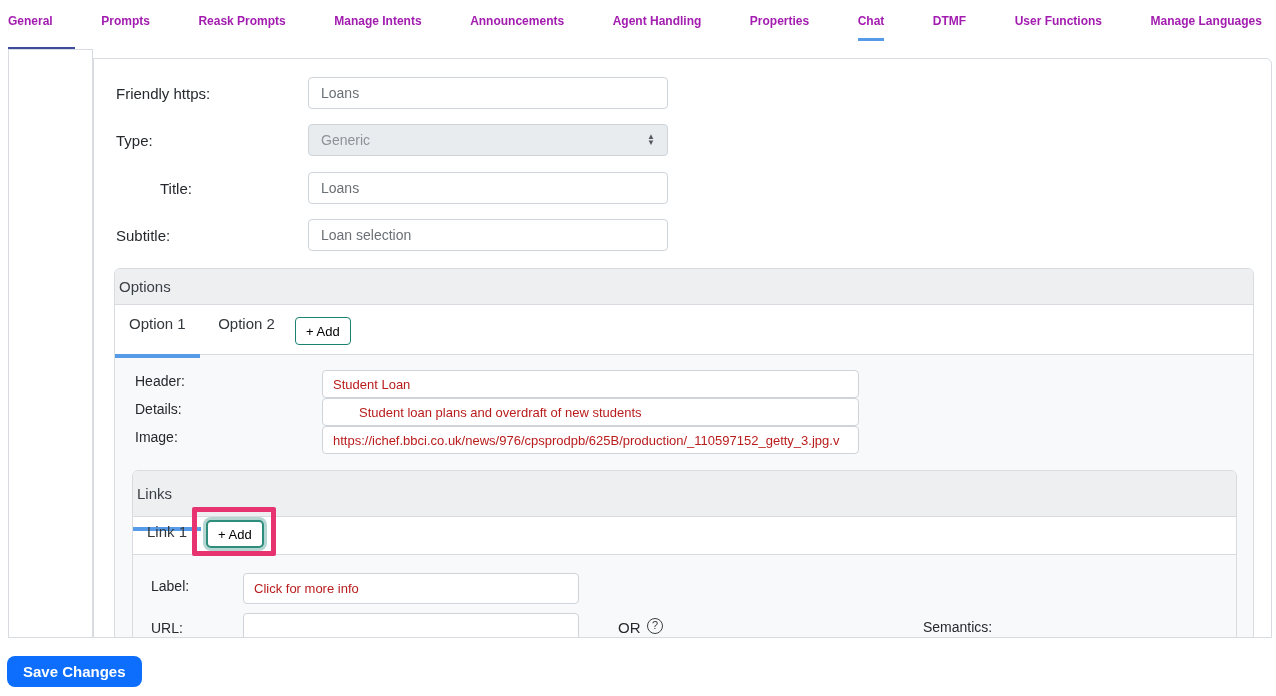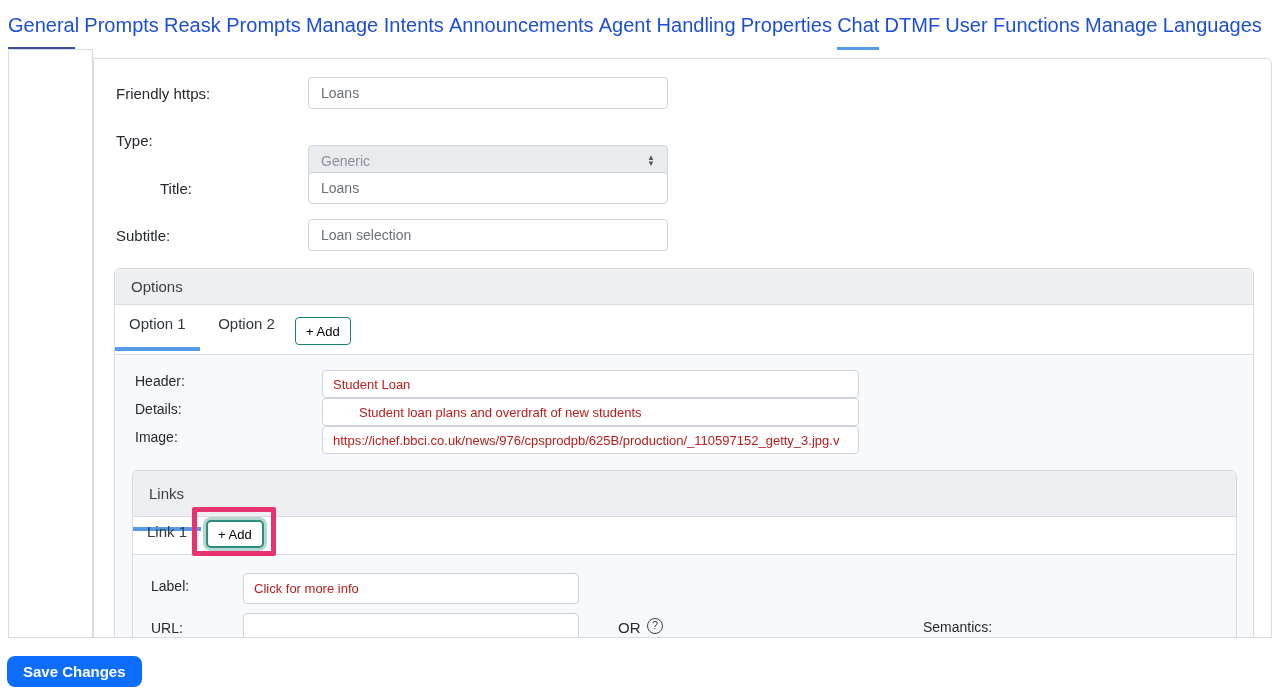--- a/index.html
+++ b/index.html
@@ -9,22 +9,22 @@
     background: #fff; overflow: hidden;
     font-family: "Liberation Sans", sans-serif;
     color: #2a2e33;
   }
   
   .tabbar {
     position: absolute; left: 8px; right: 14px; top: 14px;
     display: flex; justify-content: space-between; align-items: flex-start;
   }
   .tab {
-    font-size: 20px; color: #1d4ed8; white-space: nowrap;
-    padding-bottom: 10px; border-bottom: 3px solid transparent; cursor: pointer;
+    font-size: 12px; color: #a21caf; white-space: nowrap;
+    padding-bottom: 10px; border-bottom: 3px solid transparent; cursor: pointer; font-weight: bold;
   }
   .tab.active { border-bottom-color: #559be8; }
   .general-underline {
     position: absolute; left: 8px; top: 47px; width: 67px; height: 3px;
     background: #3d4b9f;
   }
   
   .left-box {
     position: absolute; left: 8px; top: 49px; width: 85px; height: 589px;
     background: #fff; border: 1px solid #d8dce1;
@@ -50,21 +50,21 @@
   }
   .updown { display: flex; flex-direction: column; line-height: 6px; font-size: 8px; color: #55595e; }
   
   .panel {
     position: absolute; background: #f8f9fa;
     border: 1px solid #d8dce1; border-radius: 6px 6px 0 0;
   }
   .panel-header {
     height: 36px; line-height: 35px; background: #edeff1;
     border-bottom: 1px solid #d8dce1; border-radius: 5px 5px 0 0;
-    padding-left: 16px; font-size: 15px; color: #3a3f45;
+    padding-left: 4px; font-size: 15px; color: #3a3f45;
   }
   .tab-row { position: relative; background: #fff; border-bottom: 1px solid #d8dce1; }
   .ptab {
     display: inline-block; padding: 0 14px; font-size: 15px; color: #33383d;
     border-bottom: 4px solid transparent; cursor: pointer; white-space: nowrap;
   }
   .add-btn {
     position: absolute; height: 28px; padding: 0 10px;
     background: #fff; border: 1px solid #1b8171; border-radius: 4px;
     color: #000000; font-size: 13px; font-family: "Liberation Sans", sans-serif;
@@ -119,39 +119,39 @@
   <div class="general-underline"></div>
 
   <div class="left-box"></div>
 
   <section class="main-panel">
 
     <span class="f-label" style="left:22px; top:26px;">Friendly https:</span>
     <input class="f-input" style="left: 214px; top: 18px;" value="Loans">
 
     <span class="f-label" style="left:22px; top:73px;">Type:</span>
-    <div class="f-select" style="left:214px; top:65px;margin-top:21px;">
+    <div class="f-select" style="left:214px; top:65px;">
       <span>Generic</span>
       <span class="updown">
           <span>▲</span>
           <span>▼</span>
         </span>
     </div>
 
     <span class="f-label" style="left:22px; top:121px;margin-left:44px;">Title:</span>
     <input class="f-input" style="left: 214px; top: 113px;" value="Loans">
 
     <span class="f-label" style="left:22px; top:168px;">Subtitle:</span>
     <input class="f-input" style="left: 214px; top: 160px;" value="Loan selection">
 
     <div class="panel" style="left:20px; top:209px; width:1140px; height:400px;">
       <div class="panel-header">Options</div>
 
       <div class="tab-row" style="height:50px;">
-        <div class="ptab" style="height:46px; line-height:37px; border-bottom-color:#559be8;">Option 1</div>
+        <div class="ptab" style="height:53px; line-height:37px; border-bottom-color:#559be8;">Option 1</div>
         <div class="ptab" style="height:39px; line-height:37px;">Option 2</div>
         <button class="add-btn" style="left:180px; top:12px;">+ Add</button>
       </div>
 
       <span class="s-label" style="left:20px; top:104px;">Header:</span>
       <input class="s-input" style="left: 207px; top: 101px; width: 537px;" value="Student Loan">
 
       <span class="s-label" style="left:20px; top:132px;">Details:</span>
       <input class="s-input" style="left: 207px; top: 129px; width: 537px; padding-left: 36px;" value="Student loan plans and overdraft of new students">
 

